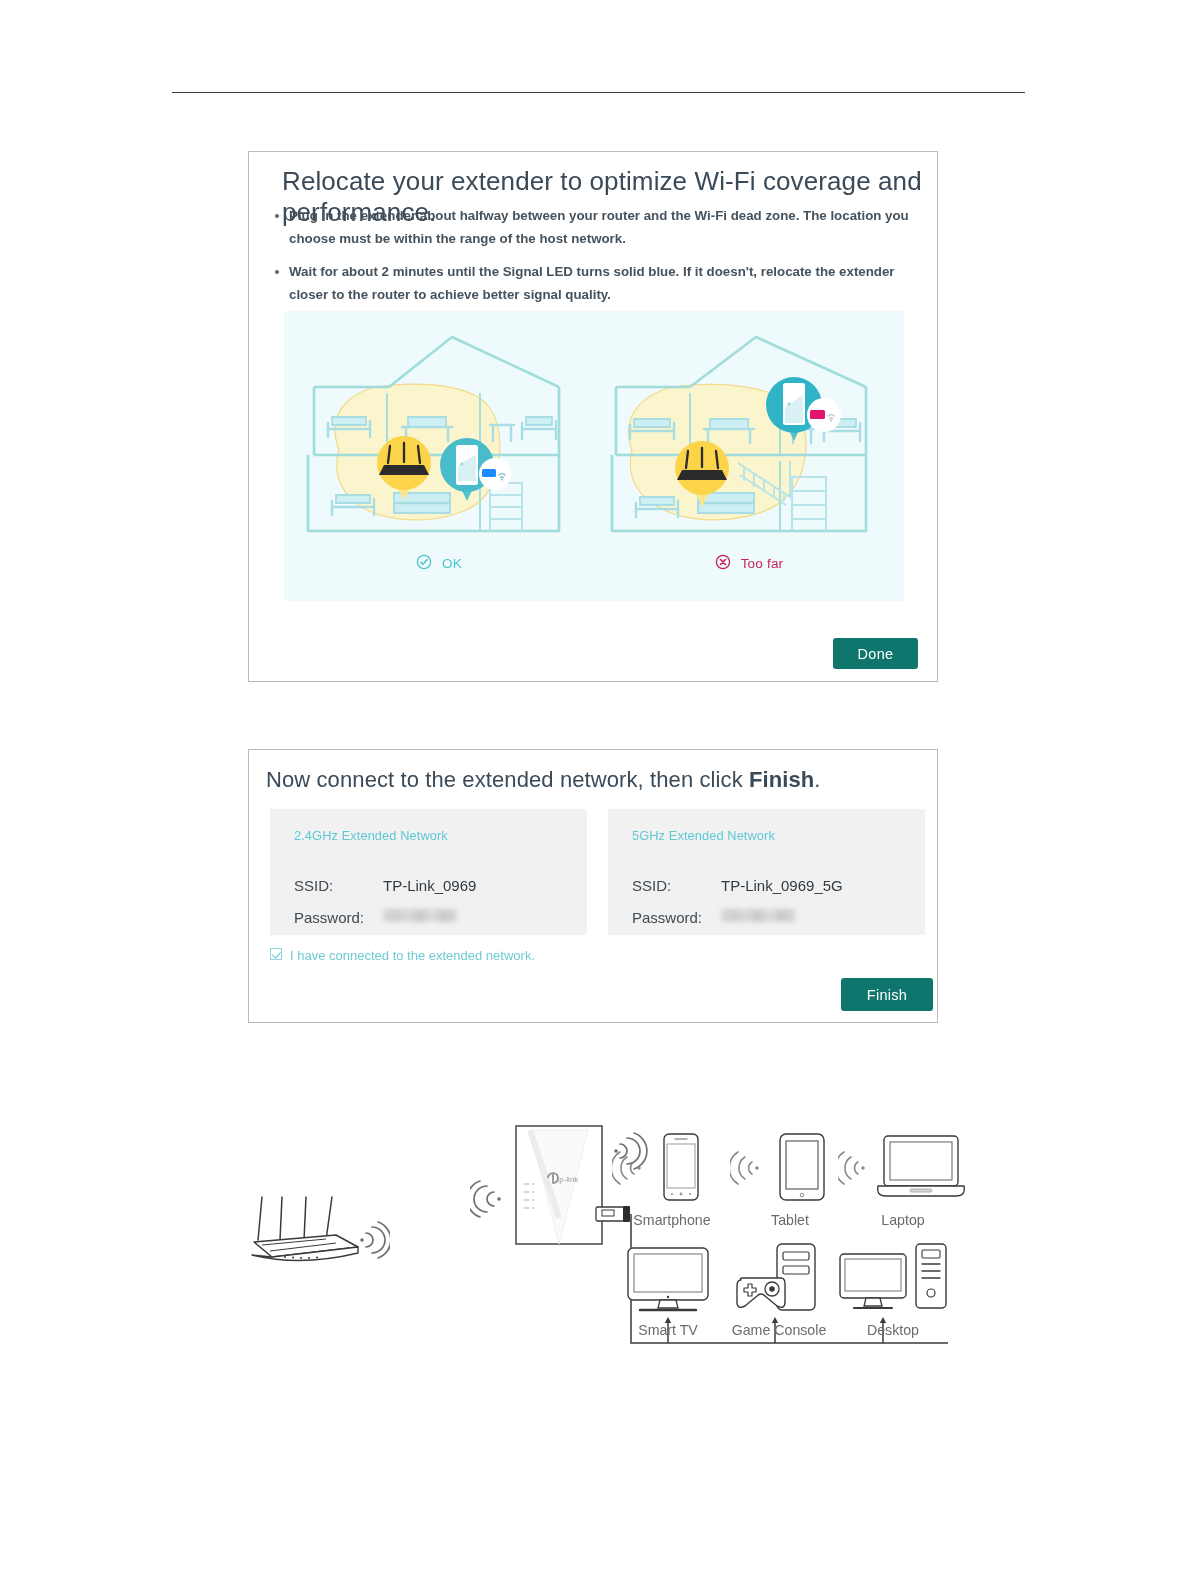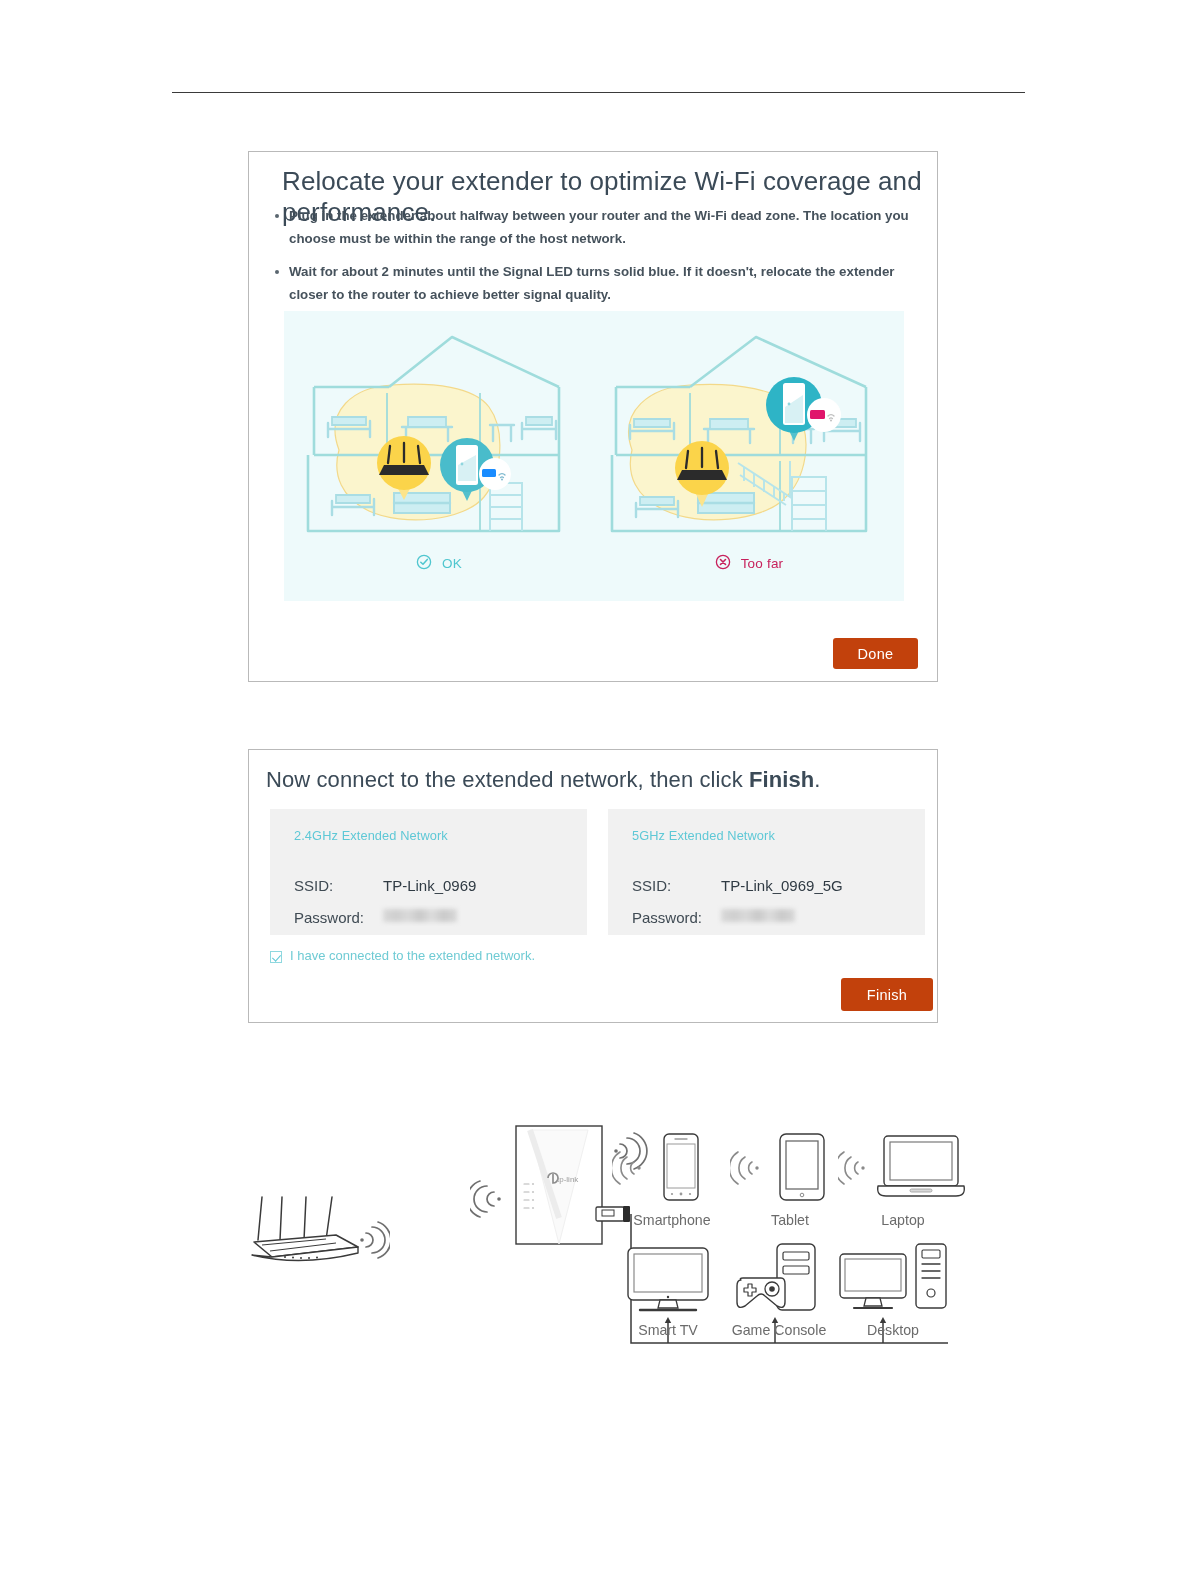--- a/index.html
+++ b/index.html
@@ -55,21 +55,21 @@
     font-size:13.5px;letter-spacing:.2px;
   }
   .verdict .vtxt{vertical-align:middle;margin-left:6px;}
   .verdict.ok{color:#4fc6cf;}
   .verdict.bad{color:#c7215c;}
   .v-ic{display:inline-block;vertical-align:middle;}
 
   
   .btn{
     position:absolute;border:0;border-radius:3px;
-    background:#c2410c;color:#fff;
+    background:#0f766e;color:#fff;
     font-family:"Liberation Sans", sans-serif;
     font-size:14.5px;letter-spacing:.3px;cursor:pointer;
     display:flex;align-items:center;justify-content:center;
   }
   #btn-done{left:584px;top:486px;width:85px;height:31px;}
   #btn-finish{left:592px;top:228px;width:92px;height:33px;}
 
   
   #panel-connect .panel-title{left:17px;top:17px;font-size:22px;}
   #panel-connect .panel-title b{font-weight:bold;}
@@ -87,21 +87,21 @@
   .net-row .lab{width:89px;flex:0 0 89px;}
   .net-row .val{color:#2f3a43;}
   .blur-val{
     display:inline-block;width:74px;height:13px;border-radius:1px;
     background:linear-gradient(90deg,#d9d9d9 0%,#cfcfcf 18%,#dadada 34%,
       #c9c9c9 50%,#dddddd 66%,#cacaca 82%,#d8d8d8 100%);
     filter:blur(2.2px);vertical-align:-2px;
   }
 
   .chk-row{
-    position:absolute;left:21px;top:198px;display:flex;align-items:flex-end;
+    position:absolute;left:21px;top:198px;display:flex;align-items:flex-start;
   }
   .chk-box{
     width:12px;height:12px;border:1px solid #8fd8df;background:#fff;
     position:relative;box-sizing:border-box;margin-right:8px;cursor:pointer;
   }
   .chk-box:after{
     content:"";position:absolute;left:3px;top:1px;width:4px;height:7px;
     border:solid #5ec8d6;border-width:0 1.6px 1.6px 0;transform:rotate(42deg);
   }
   .chk-label{font-size:13px;color:#6fcbd4;}

